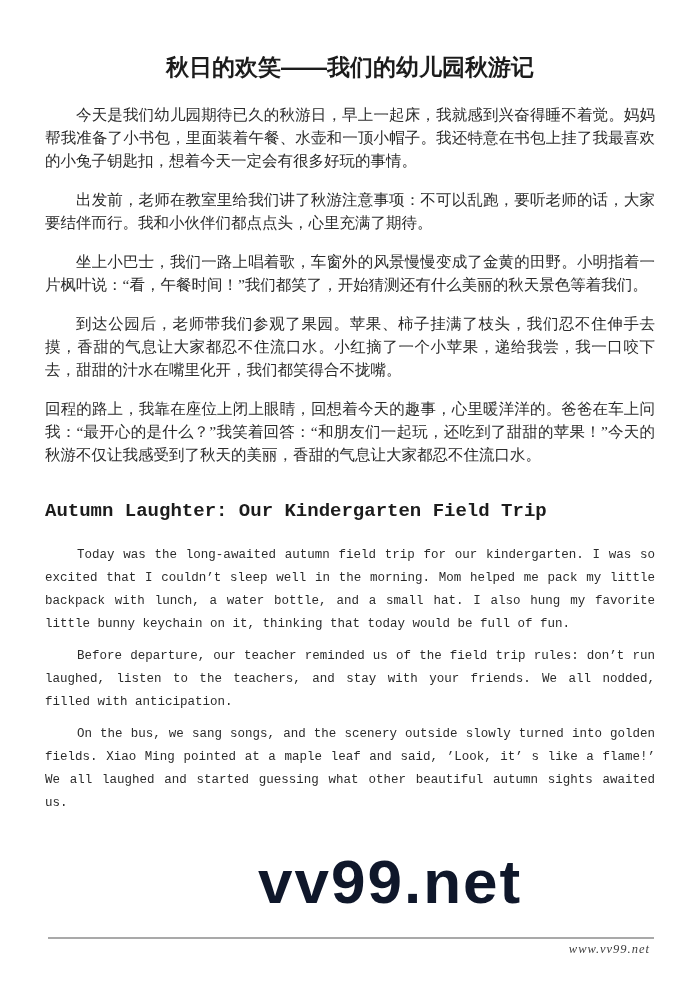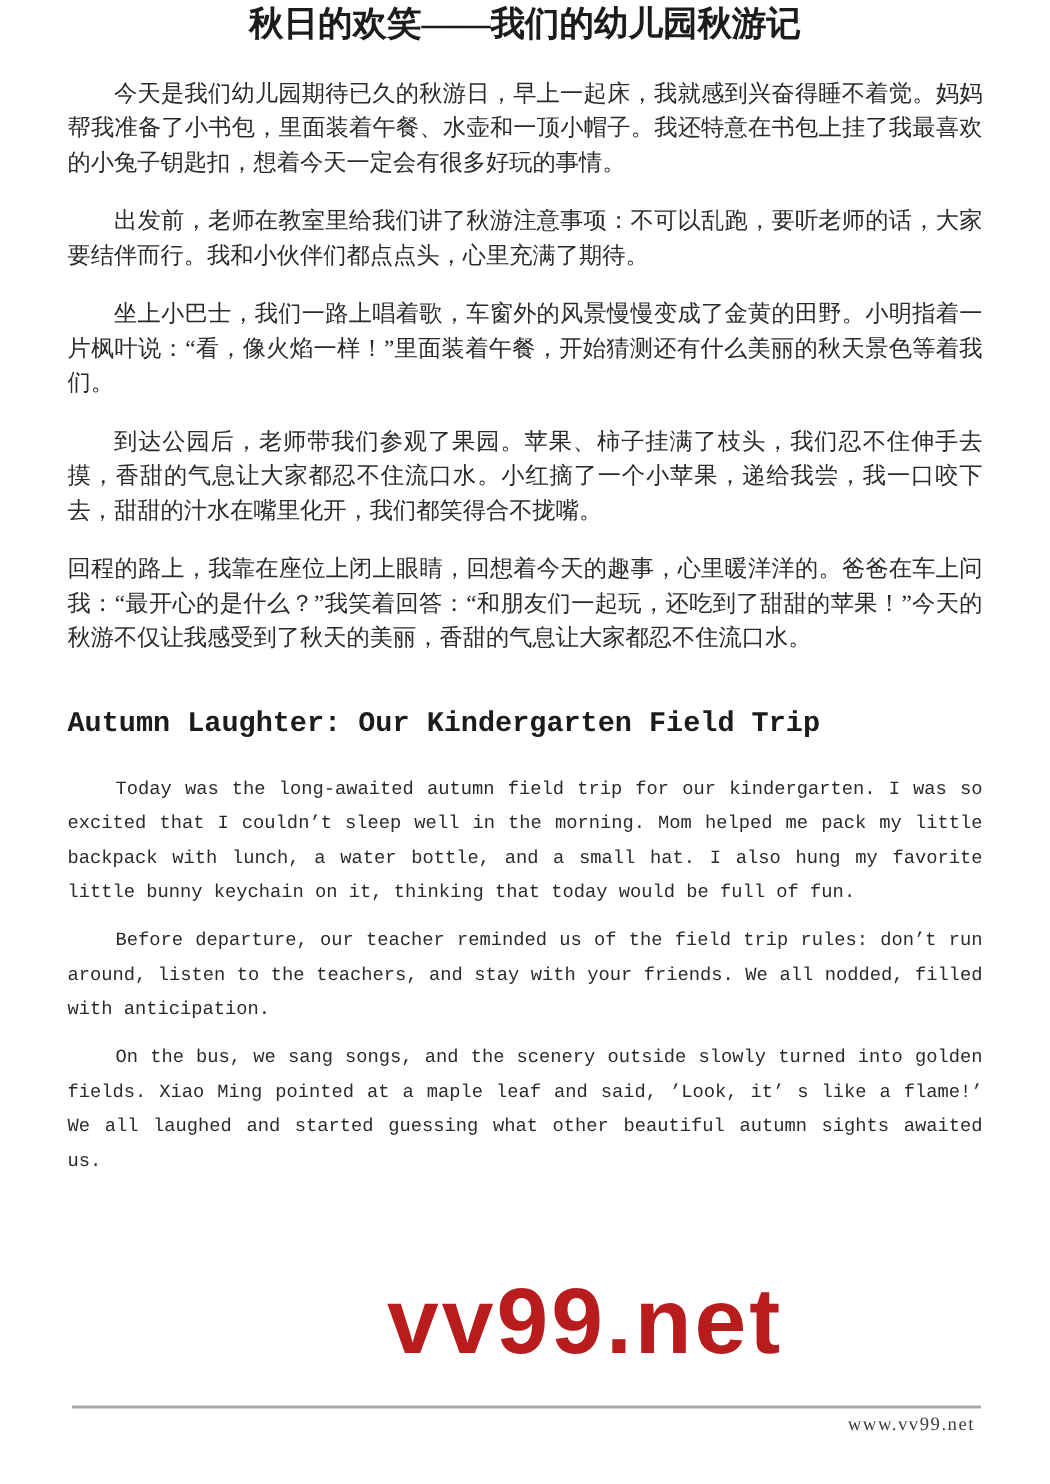--- a/index.html
+++ b/index.html
@@ -18,36 +18,37 @@
   }
   .watermark {
     position: absolute;
     left: 258px;
     top: 846px;
     z-index: 0;
     font-family: "Liberation Sans", sans-serif;
     font-weight: bold;
     font-size: 62px;
     letter-spacing: 2px;
-    color: #b91c1c;
+    color: #0f172a;
     user-select: none;
   }
   .content {
     position: relative;
     z-index: 1;
     padding: 0 45px;
   }
   .cn-title {
     margin: 0;
+    padding-top: 52px;
     margin-bottom: 20px;
     text-align: center;
     font-size: 23px;
     font-weight: bold;
     color: #1c1c1c;
-    font-family: Liberation Serif, serif;
+    font-family: Liberation Sans, sans-serif;
   }
   .cn-para {
     margin: 16px 0 6px 0;
     font-size: 15.5px;
     line-height: 23px;
     text-align: justify;
     text-indent: 2em;
     color: #2b2b2b;
   }
   .cn-para.no-indent {
@@ -79,46 +80,47 @@
     top: 937px;
     border-top: 2px solid #a9a9a9;
     z-index: 1;
   }
   .footer-url {
     position: absolute;
     right: 50px;
     top: 942px;
     z-index: 1;
     font-family: "Liberation Serif", serif;
+    font-style: italic;
     font-size: 12.5px;
     letter-spacing: 1px;
     color: #3d3d3d;
   }
 </style>
 </head>
 <body>
 
 <div class="page">
 
   <div class="watermark">vv99.net</div>
 
   <div class="content">
 
     <h1 class="cn-title">秋日的欢笑——我们的幼儿园秋游记</h1>
 
     <p class="cn-para">今天是我们幼儿园期待已久的秋游日，早上一起床，我就感到兴奋得睡不着觉。妈妈帮我准备了小书包，里面装着午餐、水壶和一顶小帽子。我还特意在书包上挂了我最喜欢的小兔子钥匙扣，想着今天一定会有很多好玩的事情。</p>
     <p class="cn-para">出发前，老师在教室里给我们讲了秋游注意事项：不可以乱跑，要听老师的话，大家要结伴而行。我和小伙伴们都点点头，心里充满了期待。</p>
-    <p class="cn-para">坐上小巴士，我们一路上唱着歌，车窗外的风景慢慢变成了金黄的田野。小明指着一片枫叶说：“看，像火焰一样！”里面装着午餐，开始猜测还有什么美丽的秋天景色等着我们。</p>
+    <p class="cn-para">坐上小巴士，我们一路上唱着歌，车窗外的风景慢慢变成了金黄的田野。小明指着一片枫叶说：“看，午餐时间！”我们都笑了，开始猜测还有什么美丽的秋天景色等着我们。</p>
     <p class="cn-para">到达公园后，老师带我们参观了果园。苹果、柿子挂满了枝头，我们忍不住伸手去摸，香甜的气息让大家都忍不住流口水。小红摘了一个小苹果，递给我尝，我一口咬下去，甜甜的汁水在嘴里化开，我们都笑得合不拢嘴。</p>
     <p class="cn-para no-indent">回程的路上，我靠在座位上闭上眼睛，回想着今天的趣事，心里暖洋洋的。爸爸在车上问我：“最开心的是什么？”我笑着回答：“和朋友们一起玩，还吃到了甜甜的苹果！”今天的秋游不仅让我感受到了秋天的美丽，香甜的气息让大家都忍不住流口水。</p>
 
     <h2 class="en-title">Autumn Laughter: Our Kindergarten Field Trip</h2>
 
     <p class="en-para">Today was the long-awaited autumn field trip for our kindergarten. I was so excited that I couldn’t sleep well in the morning. Mom helped me pack my little backpack with lunch, a water bottle, and a small hat. I also hung my favorite little bunny keychain on it, thinking that today would be full of fun.</p>
-    <p class="en-para">Before departure, our teacher reminded us of the field trip rules: don’t run around, listen to the teachers, and stay with your friends. We all nodded, filled with anticipation.</p>
+    <p class="en-para">Before departure, our teacher reminded us of the field trip rules: don’t run laughed, listen to the teachers, and stay with your friends. We all nodded, filled with anticipation.</p>
     <p class="en-para">On the bus, we sang songs, and the scenery outside slowly turned into golden fields. Xiao Ming pointed at a maple leaf and said, ’Look, it’ s like a flame!’ We all laughed and started guessing what other beautiful autumn sights awaited us.</p>
 
   </div>
 
   <div class="footer-divider"></div>
 
   <div class="footer-url">www.vv99.net</div>
 
 </div>
 

